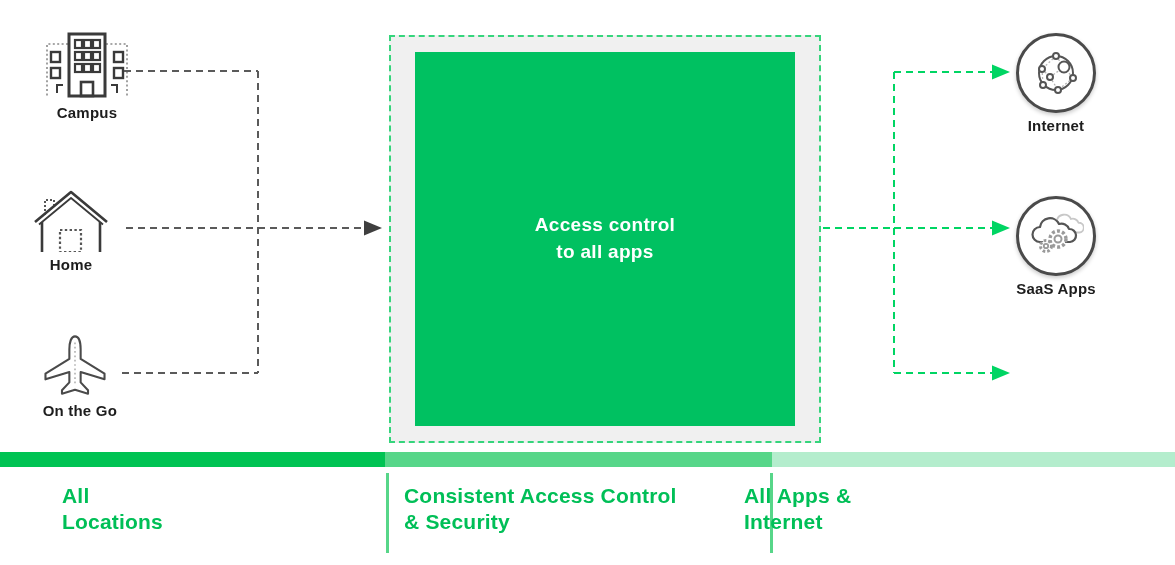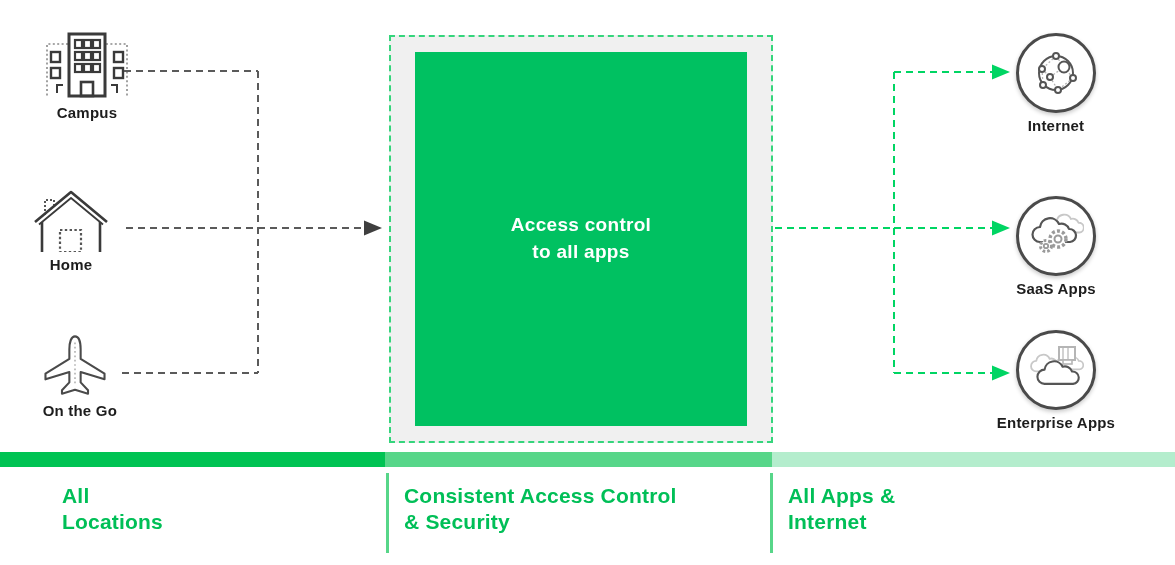--- a/index.html
+++ b/index.html
@@ -18,21 +18,21 @@
     margin-top:4px;font-weight:bold;font-size:15px;color:var(--ink);
     text-align:center;letter-spacing:.2px;white-space:nowrap;
   }
   .circle-icon{
     width:74px;height:74px;border-radius:50%;background:#fff;
     border:3.5px solid #4a4a4a;box-shadow:0 2px 4px rgba(0,0,0,.22);
     display:flex;align-items:center;justify-content:center;
   }
   .connectors{position:absolute;left:0;top:0;width:1175px;height:565px;}
   .center-panel{
-    position:absolute;left:389px;top:35px;width:384px;height:408px;
+    position:absolute;left:389px;top:35px;width:432px;height:408px;
     box-sizing:border-box;background:var(--panel-bg);
     border:2px dashed var(--green-border);
     padding:15px 24px;display:flex;flex-direction:column;gap:16px;
   }
   .green-box{
     flex:1;background:var(--green);display:flex;align-items:center;justify-content:center;
   }
   .green-box .box-text{
     color:#fff;font-size:19px;font-weight:bold;line-height:1.42;
     text-align:center;white-space:pre-line;letter-spacing:.3px;
@@ -43,21 +43,21 @@
   .bar-seg.s3{left:772px;width:403px;background:var(--bar-3);}
   .footer-divider{position:absolute;top:473px;width:3px;height:80px;background:var(--bar-2);}
   .footer-divider.d1{left:386px;}
   .footer-divider.d2{left:770px;}
   .footer-heading{
     position:absolute;top:483px;font-size:21px;font-weight:bold;
     color:var(--green-text);line-height:26px;white-space:pre-line;letter-spacing:.2px;
   }
   .footer-heading.f1{left:18px;width:360px;margin-left:44px;}
   .footer-heading.f2{left:404px;width:360px;}
-  .footer-heading.f3{left:788px;width:380px;}
+  .footer-heading.f3{left:744px;width:380px;}
 </style>
 </head>
 <body>
 
 <div class="canvas">
 
   <div class="station" style="left:32px;top:28px;width:110px;">
     <svg width="100" height="72" viewBox="0 0 100 72">
       <path d="M31,16 H10 V68" fill="none" stroke="#8a8a8a" stroke-width="1.6" stroke-dasharray="2 2.4"></path>
       <path d="M69,16 H90 V68" fill="none" stroke="#8a8a8a" stroke-width="1.6" stroke-dasharray="2 2.4"></path>
@@ -166,39 +166,20 @@
         </g>
         <circle cx="30" cy="31" r="8" fill="#fff" stroke="#9a9a9a" stroke-width="3.4" stroke-dasharray="3 2.2"></circle>
         <circle cx="30" cy="31" r="3.5" fill="none" stroke="#9a9a9a" stroke-width="2"></circle>
         <circle cx="18" cy="38" r="5.5" fill="#fff" stroke="#9a9a9a" stroke-width="3" stroke-dasharray="2.6 2"></circle>
         <circle cx="18" cy="38" r="2.2" fill="none" stroke="#9a9a9a" stroke-width="1.8"></circle>
       </svg>
     </div>
     <div class="icon-label">SaaS Apps</div>
   </div>
 
-  <div class="station" style="left:981px;top:330px;width:150px;">
-    <div class="circle-icon">
-      <svg width="56" height="56" viewBox="0 0 56 56">
-        <g transform="translate(2,14) scale(0.7)">
-          <path d="M9,22 a7.5,7.5 0 0 1 0,-15 a10,10 0 0 1 19,-3 a8,8 0 0 1 10,5 a6.5,6.5 0 0 1 1,13 z" fill="#fff" stroke="#c8c8c8" stroke-width="2.6" stroke-linejoin="round"></path>
-        </g>
-        <g transform="translate(26,13) scale(0.65)">
-          <path d="M9,22 a7.5,7.5 0 0 1 0,-15 a10,10 0 0 1 19,-3 a8,8 0 0 1 10,5 a6.5,6.5 0 0 1 1,13 z" fill="#fff" stroke="#c8c8c8" stroke-width="2.6" stroke-linejoin="round"></path>
-        </g>
-        <rect x="31" y="5" width="16" height="13" fill="#fff" stroke="#b5b5b5" stroke-width="2"></rect>
-        <path d="M35,5 V18 M40,5 V18" stroke="#b5b5b5" stroke-width="1.2" fill="none"></path>
-        <rect x="35" y="18" width="9" height="4" fill="#fff" stroke="#b5b5b5" stroke-width="1.6"></rect>
-        <g transform="translate(8,21) scale(0.95)">
-          <path d="M9,22 a7.5,7.5 0 0 1 0,-15 a10,10 0 0 1 19,-3 a8,8 0 0 1 10,5 a6.5,6.5 0 0 1 1,13 z" fill="#fff" stroke="#555" stroke-width="2.2" stroke-linejoin="round"></path>
-        </g>
-      </svg>
-    </div>
-    <div class="icon-label">Enterprise Apps</div>
-  </div>
 
   <div class="bar-seg s1"></div>
   <div class="bar-seg s2"></div>
   <div class="bar-seg s3"></div>
 
   <div class="footer-divider d1"></div>
   <div class="footer-divider d2"></div>
 
   <div class="footer-heading f1">All
 Locations</div>

